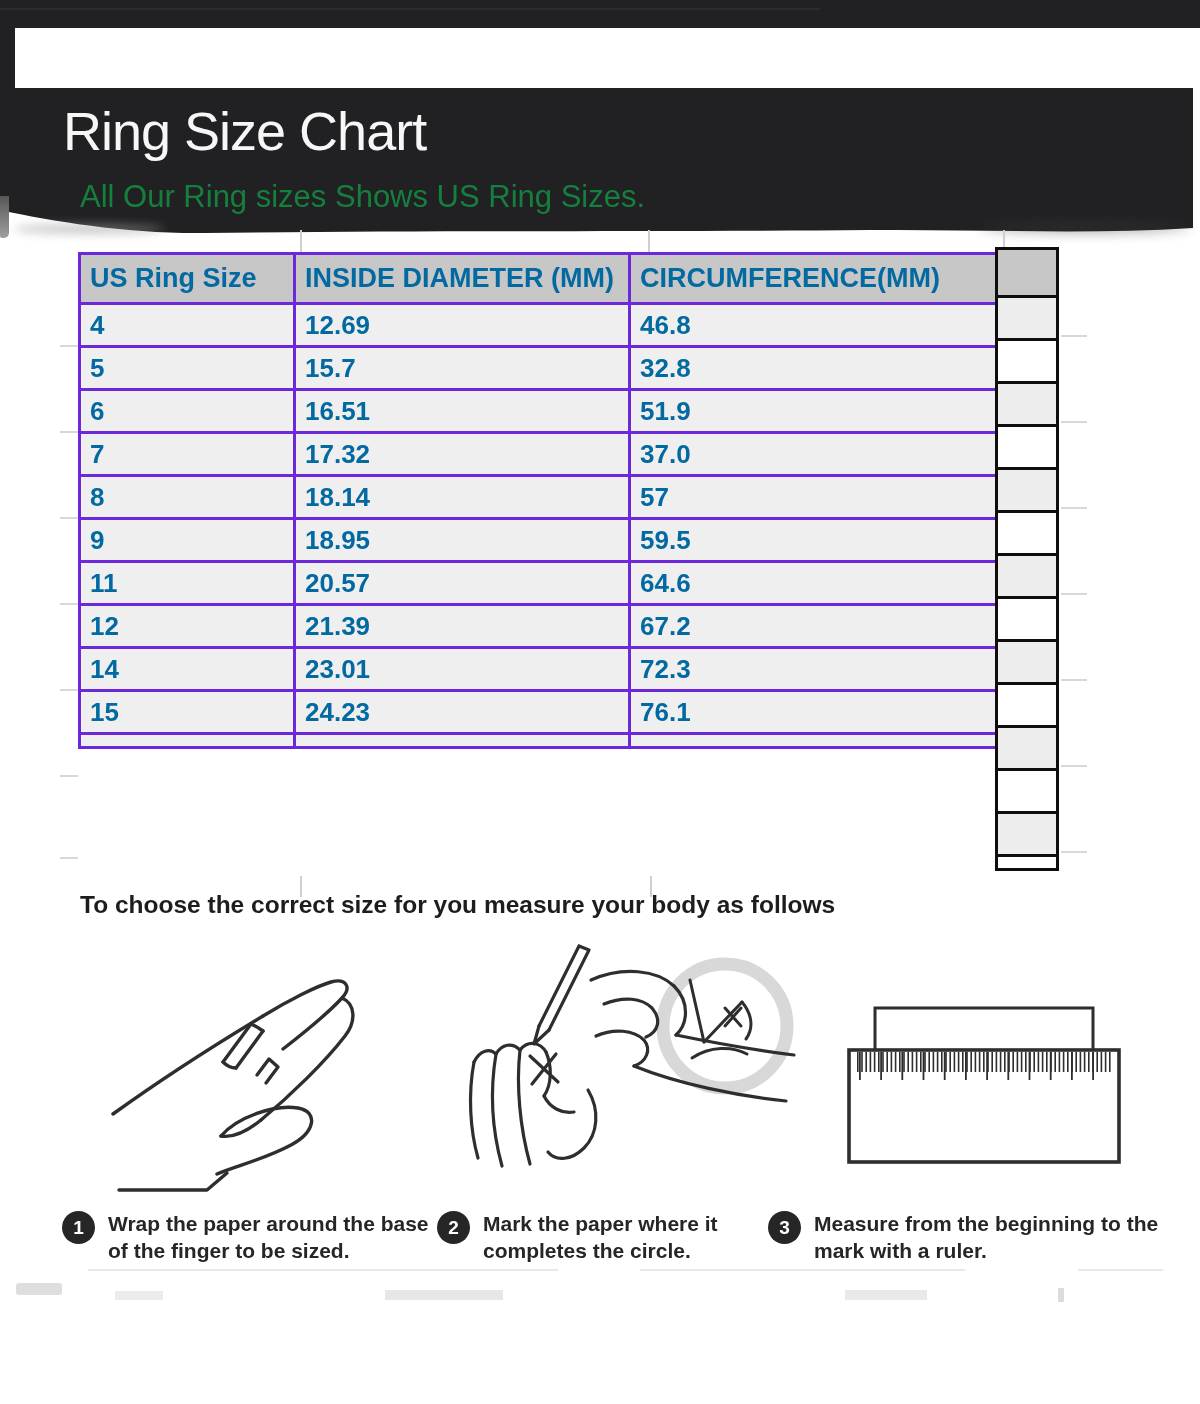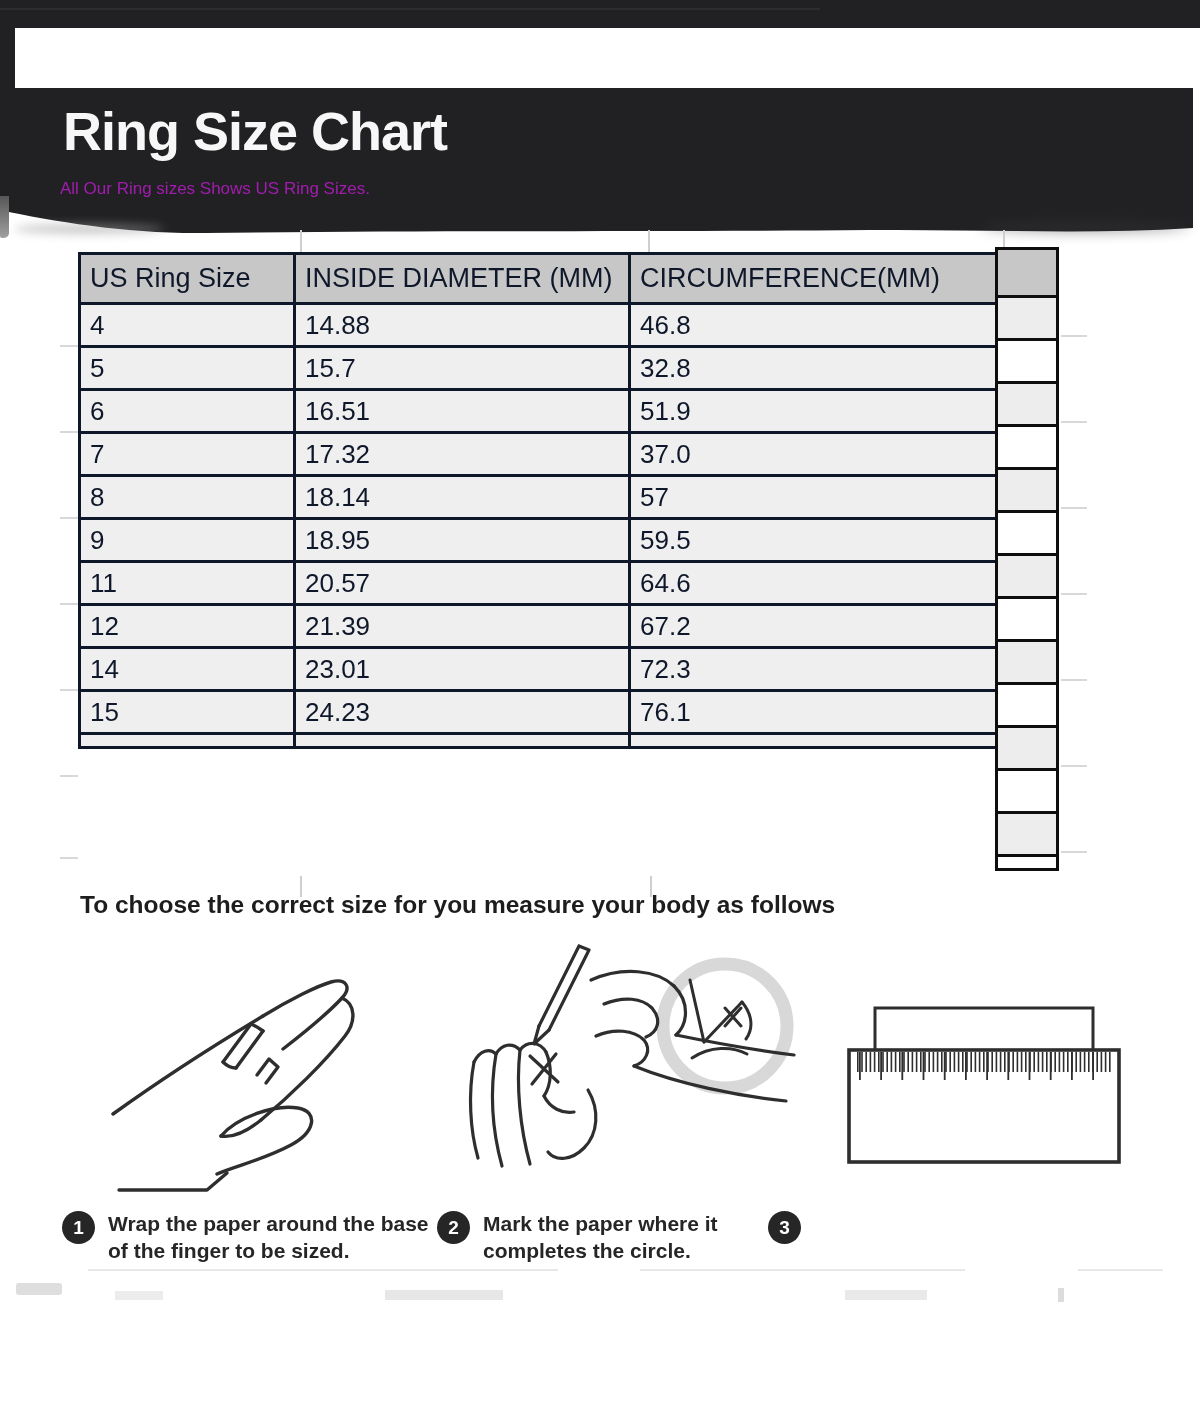--- a/index.html
+++ b/index.html
@@ -10,27 +10,27 @@
   .abs{position:absolute;}
   
   .top-strip{left:0;top:0;width:1200px;height:28px;background:#212023;}
   .top-strip-seam{left:0;top:8px;width:820px;height:2px;background:#39363a;opacity:.6;}
   .left-notch{left:0;top:28px;width:15px;height:60px;background:#212023;}
   
   .band-svg{left:0;top:88px;width:1193px;height:152px;}
   .band-shadow-l{left:14px;top:224px;width:150px;height:10px;background:#9d9d9d;filter:blur(5px);opacity:.55;border-radius:50%;}
   .band-shadow-r{left:980px;top:221px;width:210px;height:12px;background:#3a3a3a;filter:blur(6px);opacity:.4;border-radius:50%;}
   .left-tab{left:0;top:196px;width:9px;height:42px;background:linear-gradient(#565656,#a0a0a0);border-radius:0 0 5px 2px;}
-  .page-title{left:63px;top:100px;font-size:54px;font-weight:bold;color:#f7f7f7;letter-spacing:-1px;}
-  .page-subtitle{left:60px;top:179px;font-size:17px;color:#a21caf;}
+  .page-title{left:63px;top:100px;font-size:54px;font-weight:normal;color:#f7f7f7;letter-spacing:-1px;}
+  .page-subtitle{left:80px;top:179px;font-size:31px;color:#15803d;}
   
   table.size-table{left:78px;top:252px;border-collapse:collapse;table-layout:fixed;position:absolute;}
   table.size-table th,table.size-table td{
-    border:3px solid #0f172a;text-align:left;padding:0 0 0 9px;vertical-align:middle;
-    color:#0f172a;font-weight:normal;overflow:hidden;white-space:nowrap;
+    border:3px solid #6d28d9;text-align:left;padding:0 0 0 9px;vertical-align:middle;
+    color:#0369a1;font-weight:bold;overflow:hidden;white-space:nowrap;
   }
   table.size-table th{background:#c7c7c7;height:47px;font-size:27px;}
   table.size-table td{background:#efefef;height:40px;font-size:26px;}
   table.size-table tr.empty td{height:11px;background:#efefef;}
   
   .artifact-col{left:995px;top:247px;width:64px;border:3px solid #0e0e0e;box-sizing:border-box;}
   .artifact-col .cell{width:100%;box-sizing:border-box;}
   .artifact-col .cell + .cell{border-top:3px solid #0e0e0e;}
   
   .faint{background:#cfcfcf;}
@@ -83,21 +83,21 @@
   <thead>
       <tr>
         <th>US Ring Size</th>
         <th>INSIDE DIAMETER (MM)</th>
         <th>CIRCUMFERENCE(MM)</th>
       </tr>
     </thead>
   <tbody>
       <tr>
         <td>4</td>
-        <td>14.88</td>
+        <td>12.69</td>
         <td>46.8</td>
       </tr>
       <tr>
         <td>5</td>
         <td>15.7</td>
         <td>32.8</td>
       </tr>
       <tr>
         <td>6</td>
         <td>16.51</td>
@@ -245,20 +245,21 @@
     <div class="step-text">Wrap the paper around the base of the finger to be sized.</div>
   </div>
 
   <div class="step step2">
     <div class="step-num">2</div>
     <div class="step-text">Mark the paper where it completes the circle.</div>
   </div>
 
   <div class="step step3">
     <div class="step-num">3</div>
+    <div class="step-text">Measure from the beginning to the mark with a ruler.</div>
   </div>
 </div>
 
 <div class="abs smudge" style="left:88px;top:1269px;width:470px;height:2px;"></div>
 <div class="abs smudge" style="left:640px;top:1269px;width:325px;height:2px;"></div>
 <div class="abs smudge" style="left:1078px;top:1269px;width:85px;height:2px;"></div>
 <div class="abs" style="left:16px;top:1283px;width:46px;height:12px;background:#dedede;border-radius:3px;"></div>
 <div class="abs" style="left:115px;top:1291px;width:48px;height:9px;background:#ececec;"></div>
 <div class="abs" style="left:385px;top:1290px;width:118px;height:10px;background:#e7e7e7;"></div>
 <div class="abs" style="left:845px;top:1290px;width:82px;height:10px;background:#e9e9e9;"></div>

